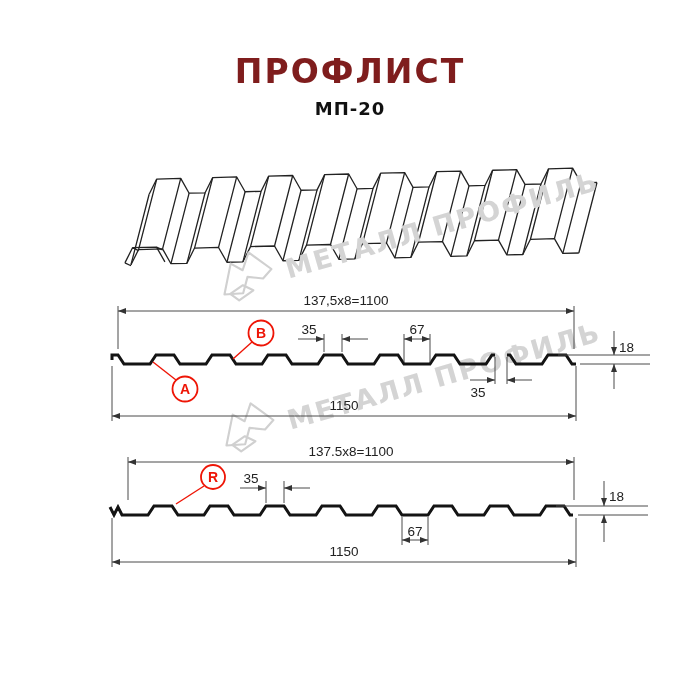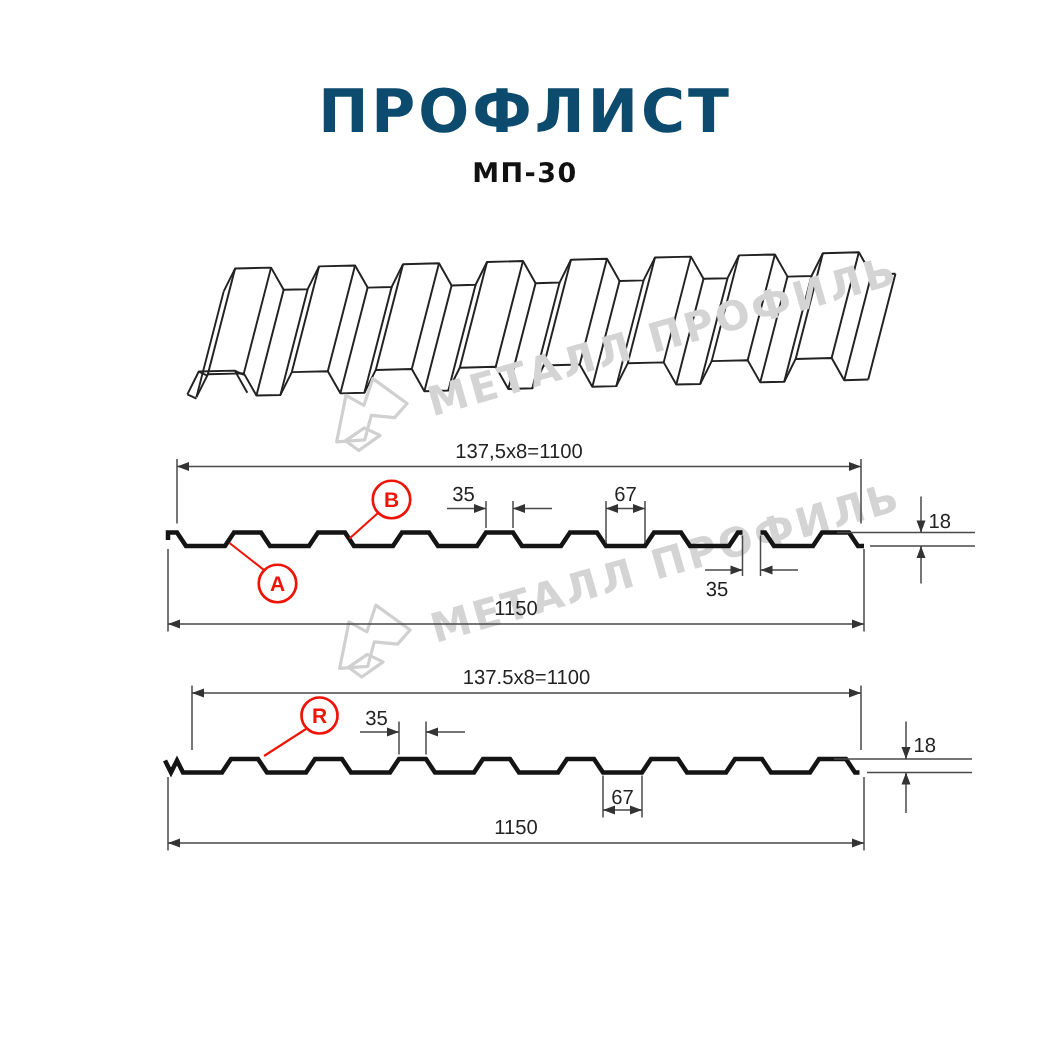--- a/index.html
+++ b/index.html
@@ -1,18 +1,18 @@
 <!DOCTYPE html>
 <html><head>
 <meta charset="utf-8">
 <style>
   html,body{margin:0;padding:0;background:#ffffff;width:700px;height:700px;overflow:hidden;}
   .page{position:relative;width:700px;height:700px;background:#fff;font-family:"Liberation Sans",sans-serif;}
   .header{position:absolute;top:52px;left:0;width:700px;text-align:center;}
-  .header h1{margin:0;font-family:"DejaVu Sans",sans-serif;font-weight:bold;font-size:40px;letter-spacing:2px;color:#0c4a6e;}
+  .header h1{margin:0;font-family:"DejaVu Sans",sans-serif;font-weight:bold;font-size:33px;letter-spacing:2px;color:#7f1d1d;}
   .header .sub{margin-top:7px;font-family:"DejaVu Sans",sans-serif;font-weight:bold;font-size:18px;letter-spacing:1px;color:#111;}
   .footer{position:absolute;top:618px;left:0;width:700px;text-align:center;
           font-family:"DejaVu Sans",sans-serif;font-weight:bold;font-size:16px;color:#3c3c3c;letter-spacing:.5px;}
   svg.layer{position:absolute;left:0;top:0;pointer-events:none;}
   .wm{position:absolute;display:flex;align-items:flex-end;gap:10px;transform:rotate(-16deg);transform-origin:0 100%;}
   .wm .wmtext{font-family:"DejaVu Sans",sans-serif;font-weight:bold;font-size:27px;letter-spacing:2px;color:#d4d4d4;white-space:nowrap;line-height:1;padding-bottom:6px;}
   .wm1{left:226px;top:259px;}
   .wm2{left:228px;top:410px;}
   .mid{fill:none;stroke:#222;stroke-width:1.3;stroke-linejoin:round;}
   .prof{fill:none;stroke:#141414;stroke-width:3;stroke-linejoin:miter;stroke-linecap:butt;}
@@ -24,21 +24,21 @@
   .redline{stroke:#ee1506;stroke-width:1.4;}
   .mletter{font-family:"Liberation Sans",sans-serif;font-size:14px;font-weight:bold;fill:#ee1506;text-anchor:middle;}
 </style>
 </head>
 <body>
 
 <div class="page">
 
   <div class="header">
     <h1>ПРОФЛИСТ</h1>
-    <div class="sub">МП-30</div>
+    <div class="sub">МП-20</div>
   </div>
 
   <svg class="layer" width="700" height="700">
     <g transform="rotate(-1.5 350 225)">
       <path id="back3d" class="mid" d="M150,189 l8,-15 h24 l8,15 h16 l8,-15 h24 l8,15 h16 l8,-15 h24 l8,15 h16 l8,-15 h24 l8,15 h16 l8,-15 h24 l8,15 h16 l8,-15 h24 l8,15 h16 l8,-15 h24 l8,15 h16 l8,-15 h24 l8,15 h16"></path>
       <path id="front3d" class="mid" d="M130,259 l8,-15 h24 l8,15 h16 l8,-15 h24 l8,15 h16 l8,-15 h24 l8,15 h16 l8,-15 h24 l8,15 h16 l8,-15 h24 l8,15 h16 l8,-15 h24 l8,15 h16 l8,-15 h24 l8,15 h16 l8,-15 h24 l8,15 h16"></path>
       <path id="ribs3d" class="mid" d="M130,259 l20,-70 M138,244 l20,-70 M162,244 l20,-70 M170,259 l20,-70 M186,259 l20,-70 M194,244 l20,-70 M218,244 l20,-70 M226,259 l20,-70 M242,259 l20,-70 M250,244 l20,-70 M274,244 l20,-70 M282,259 l20,-70 M298,259 l20,-70 M306,244 l20,-70 M330,244 l20,-70 M338,259 l20,-70 M354,259 l20,-70 M362,244 l20,-70 M386,244 l20,-70 M394,259 l20,-70 M410,259 l20,-70 M418,244 l20,-70 M442,244 l20,-70 M450,259 l20,-70 M466,259 l20,-70 M474,244 l20,-70 M498,244 l20,-70 M506,259 l20,-70 M522,259 l20,-70 M530,244 l20,-70 M554,244 l20,-70 M562,259 l20,-70 M578,259 l20,-70"></path>
       <path id="edge3d" class="mid" d="M124,257 l8,-15 h24 l8,15 M124,257 L130,260 M132,242 L138,245 M156,242 L162,245"></path>
     </g>
   </svg>

